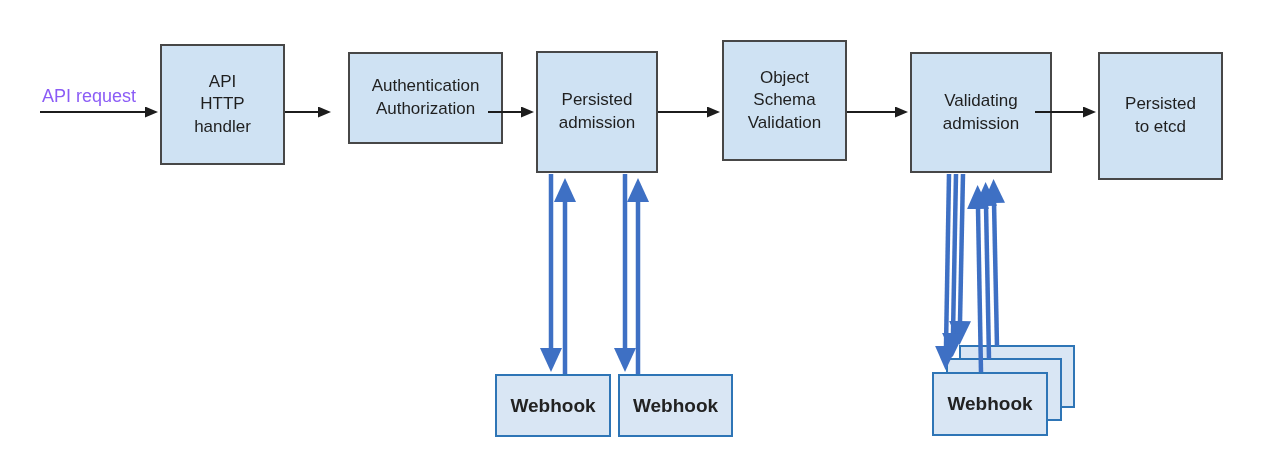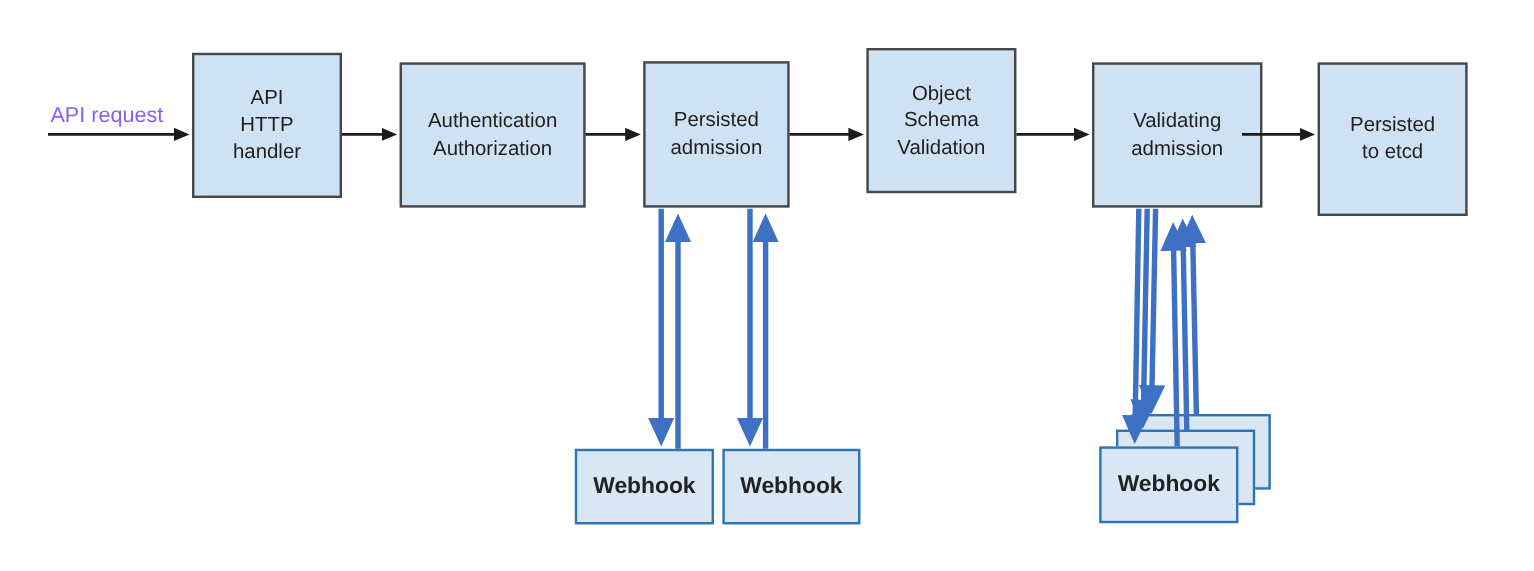--- a/index.html
+++ b/index.html
@@ -33,20 +33,21 @@
     line-height:1.33;
     color:var(--text);
   }
   .webhook{
     position:absolute;
     box-sizing:border-box;
     background:var(--webhook_fill);
     border:2px solid var(--webhook_border);
     display:flex;align-items:center;justify-content:center;
     text-align:center;
+    margin-left:16px;
   }
   .webhook .lbl{
     font-size:19px;
     font-weight:600;
     color:#222222;
   }
   .api-request{
     position:absolute;
     left:42px;top:86px;width:114px;
     font-size:18px;
@@ -65,21 +66,21 @@
 </head>
 <body>
 
 <div class="canvas">
 
   <div class="stage" style="left:160px;top:44px;width:125px;height:121px">
     <span class="lbl">API
 HTTP
 handler</span>
   </div>
-  <div class="stage" style="left:333px;top:52px;width:155px;height:121px">
+  <div class="stage" style="left:348px;top:52px;width:155px;height:92px">
     <span class="lbl">Authentication
 Authorization</span>
   </div>
   <div class="stage" style="left:536px;top:51px;width:122px;height:122px">
     <span class="lbl">Persisted
 admission</span>
   </div>
   <div class="stage" style="left:722px;top:40px;width:125px;height:121px">
     <span class="lbl">Object
 Schema

